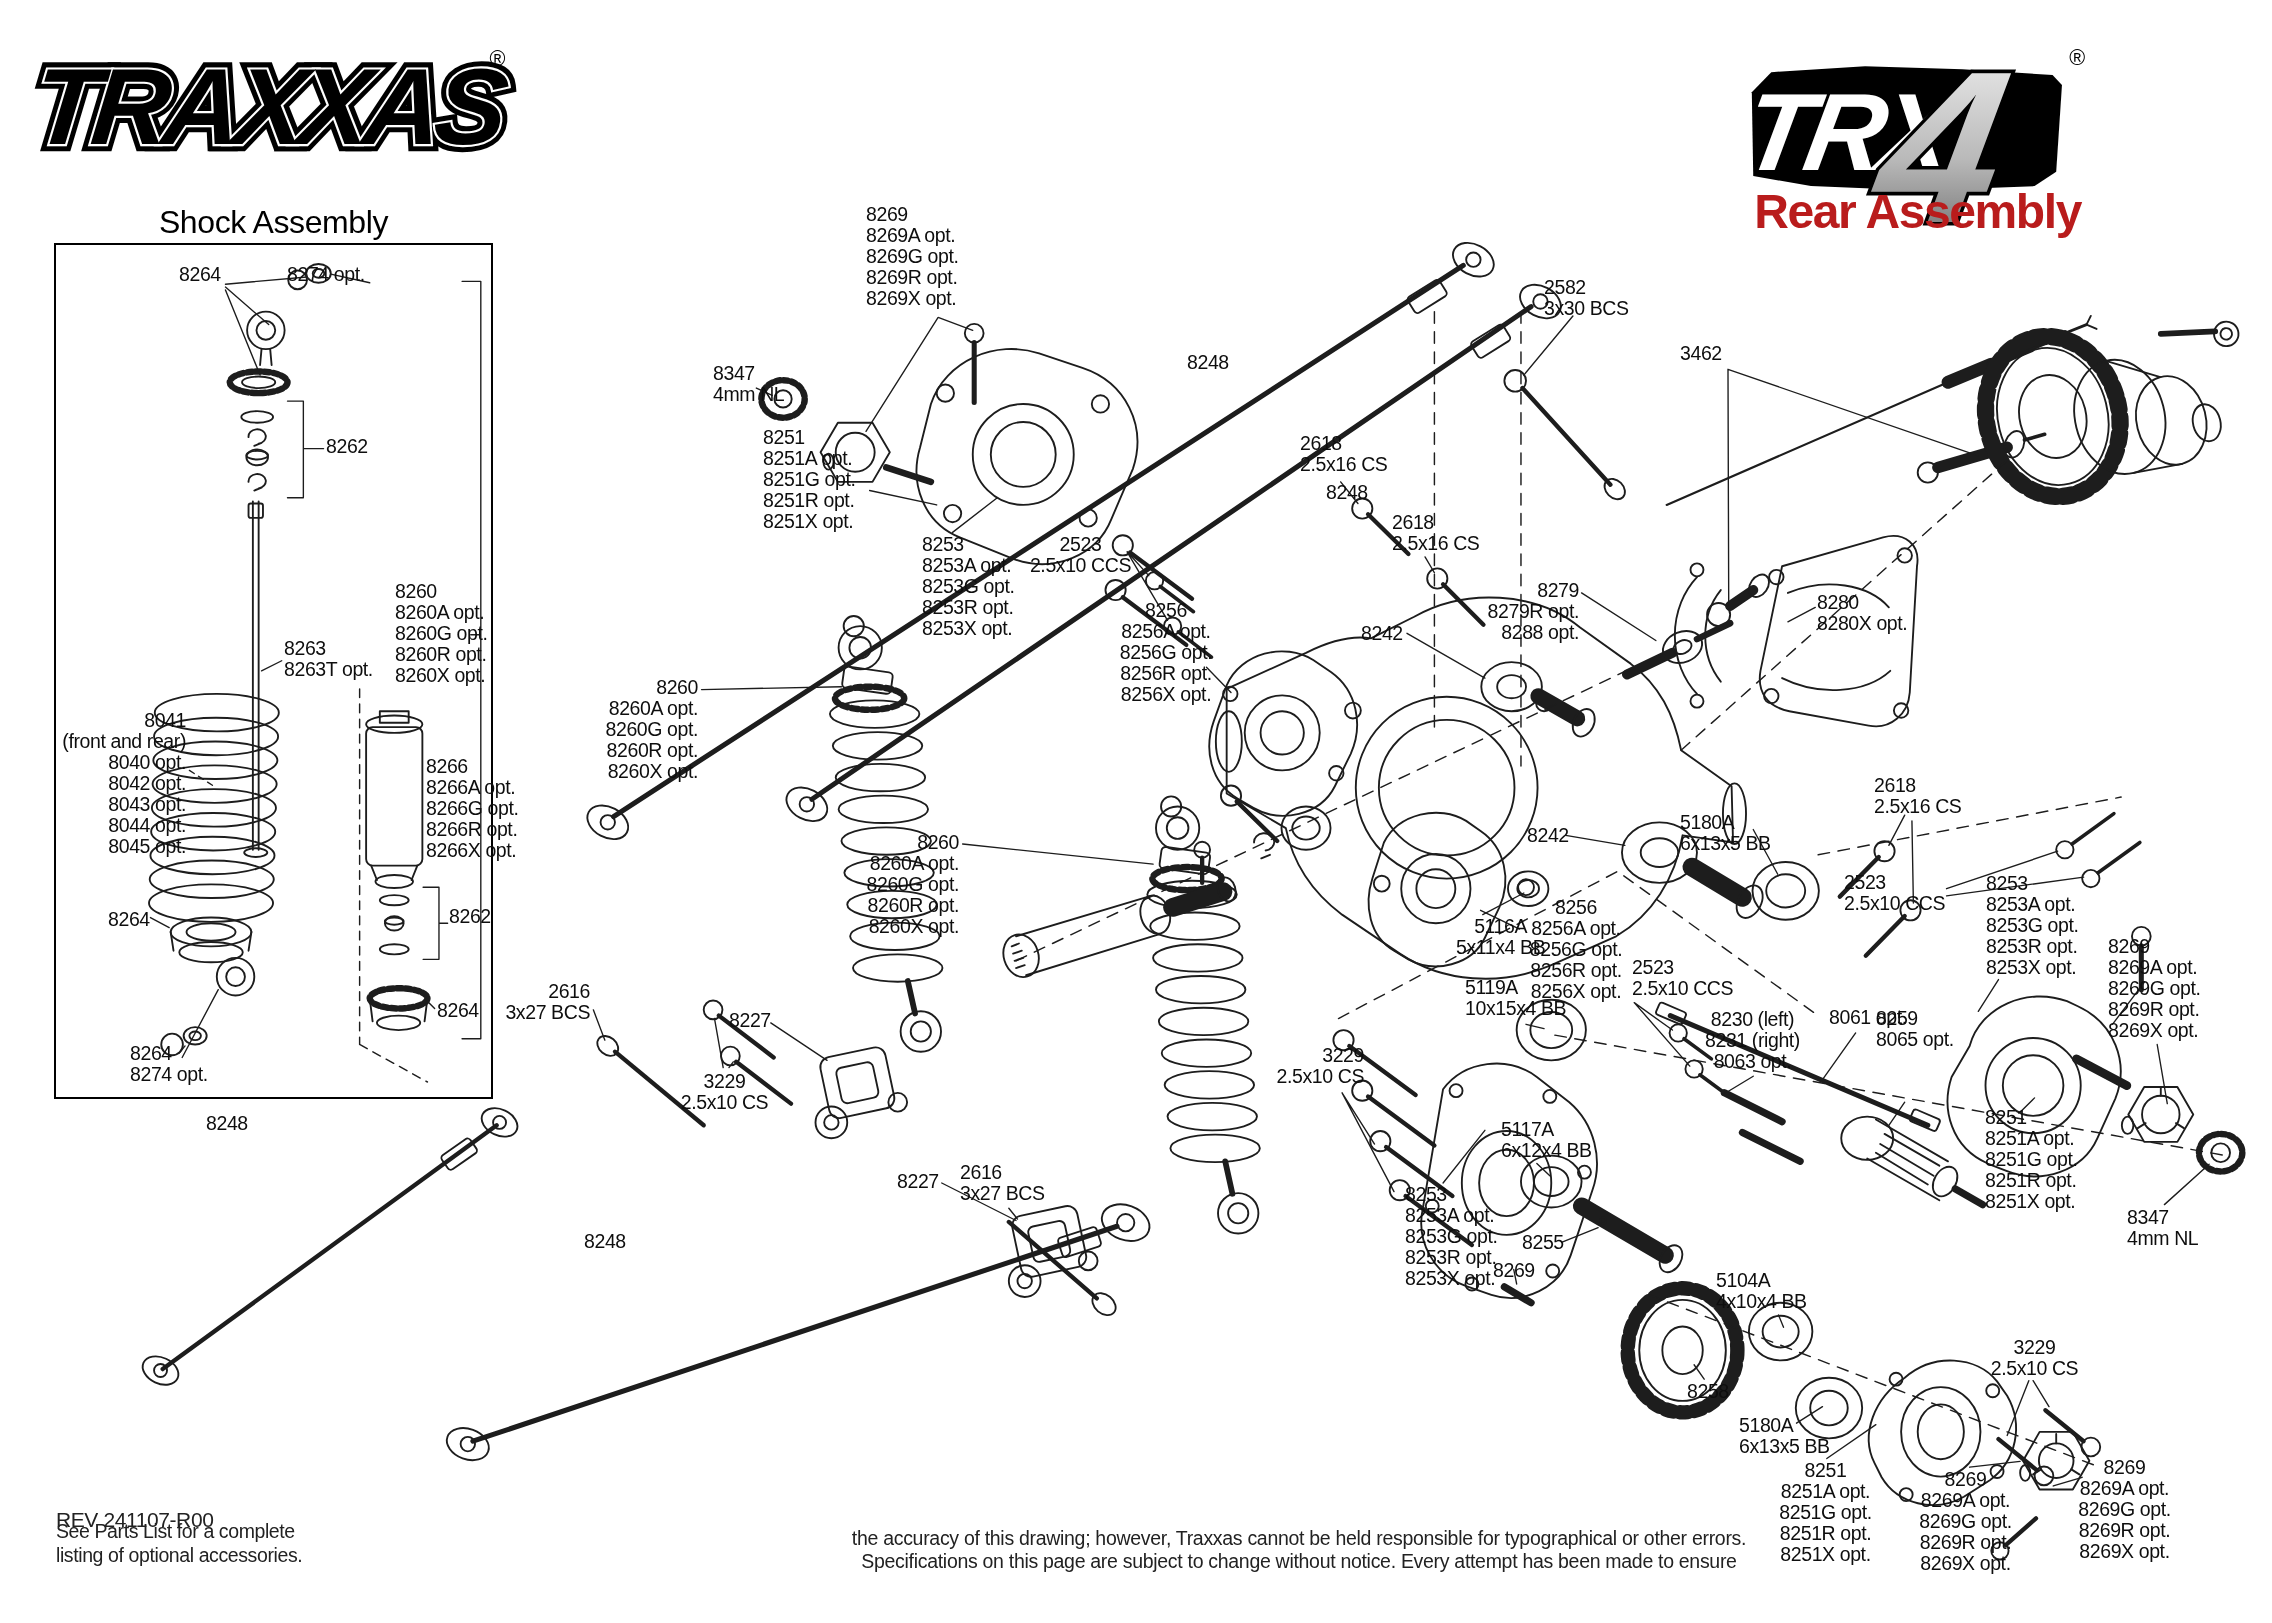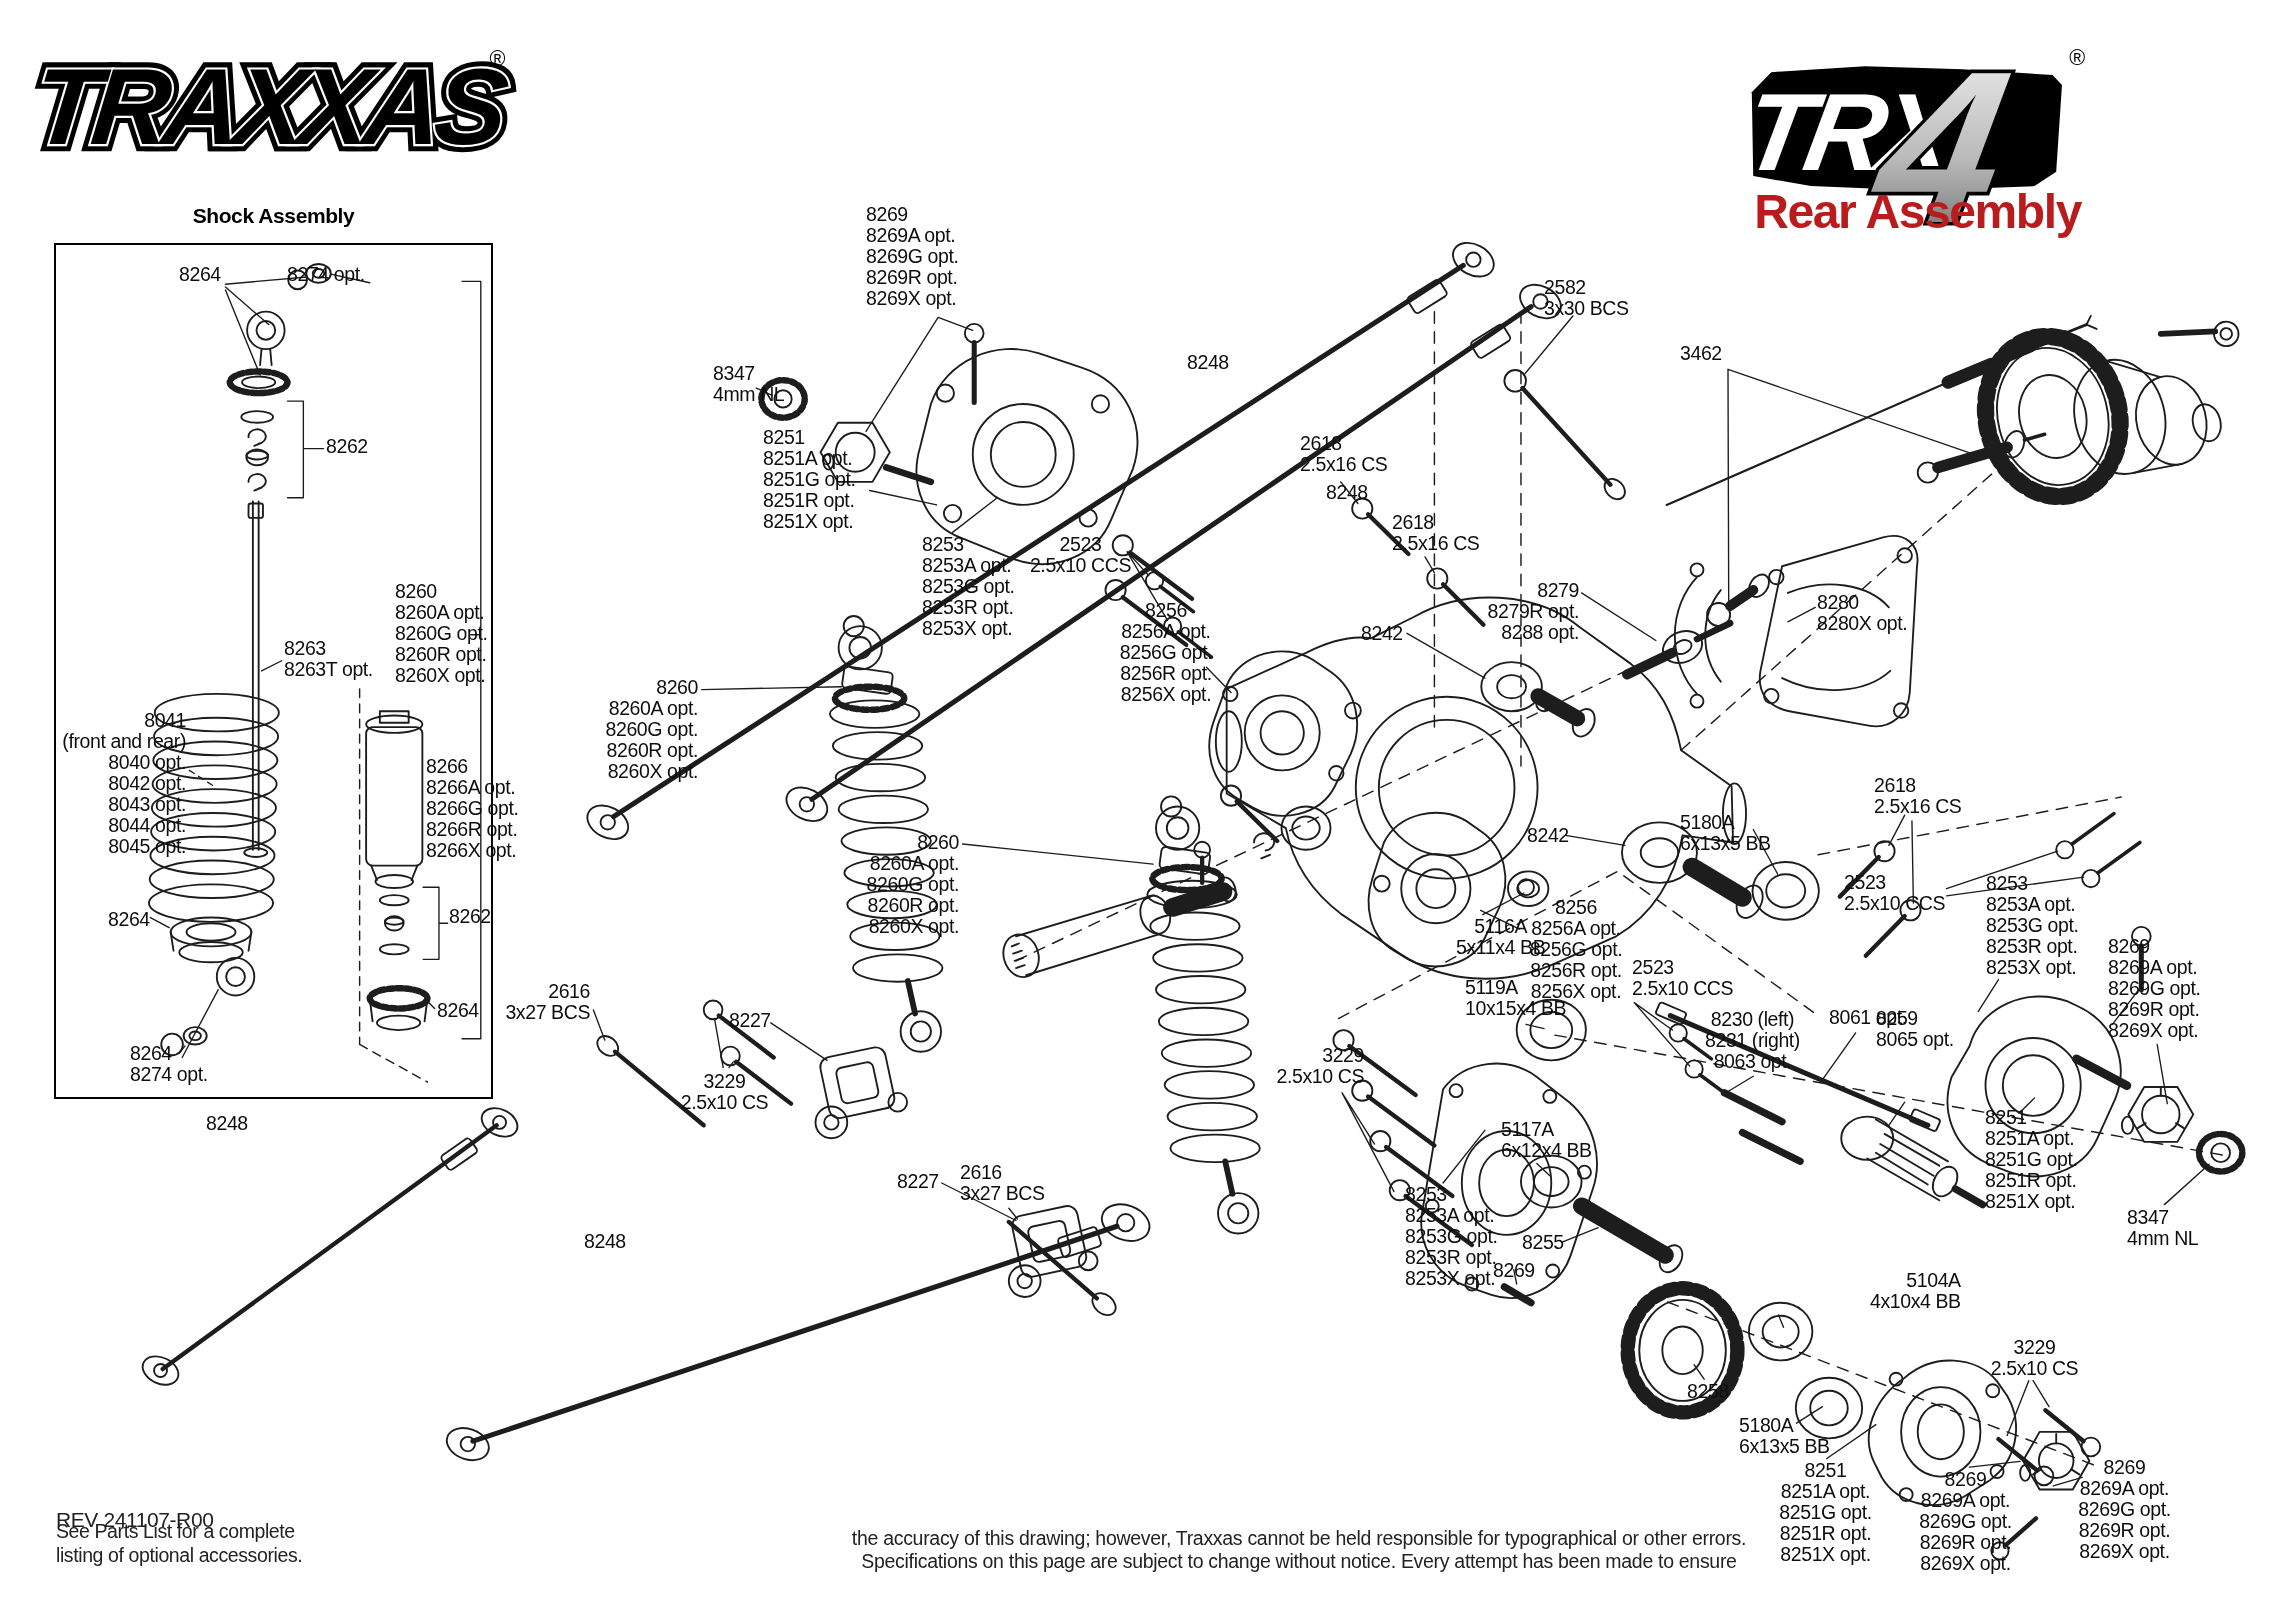--- a/index.html
+++ b/index.html
@@ -12,21 +12,21 @@
   .part-label{
     position:absolute;font-size:19.5px;line-height:21px;letter-spacing:-0.4px;
     color:#0e0e0e;white-space:pre-line;font-stretch:condensed;
   }
   .shock-box{
     position:absolute;left:54px;top:243px;width:439px;height:856px;
     border:2.2px solid #000;background:transparent;box-sizing:border-box;
   }
   .shock-box-title{
     position:absolute;left:54px;top:204px;width:439px;text-align:center;
-    font-size:21px;font-weight:700;letter-spacing:-0.4px;color:#000;
+    font-size:32px;font-weight:400;letter-spacing:-0.4px;color:#000;
   }
   .rear-assembly{
     position:absolute;left:1717px;top:184px;width:364px;text-align:right;
     font-size:48px;font-weight:800;letter-spacing:-1.4px;color:#b91c1c;
   }
   .footer-rev{position:absolute;left:56px;top:1508px;font-size:21px;color:#222;letter-spacing:-0.4px;}
   .footer-note{position:absolute;left:56px;top:1519px;font-size:19.5px;line-height:24px;color:#222;letter-spacing:-0.4px;}
   .footer-disclaimer{
     position:absolute;left:758px;top:1527px;width:1082px;text-align:center;
     font-size:19.5px;line-height:23px;color:#222;letter-spacing:-0.3px;
@@ -656,21 +656,21 @@
 2.5x10 CS</div>
     <div class="part-label" style="left: 1405px; top: 1184px;">8253
 8253A opt.
 8253G opt.
 8253R opt.
 8253X opt.</div>
     <div class="part-label" style="left: 1501px; top: 1119px;">5117A
 6x12x4 BB</div>
     <div class="part-label" style="left: 1522px; top: 1232px;">8255</div>
     <div class="part-label" style="left: 1493px; top: 1260px;">8269</div>
-    <div class="part-label" style="left: 1870px; top: 1270px; text-align: right;">5104A
+    <div class="part-label" style="left: 1716px; top: 1270px;">5104A
 4x10x4 BB</div>
     <div class="part-label" style="left: 1687px; top: 1381px;">8258</div>
     <div class="part-label" style="left: 1739px; top: 1415px;">5180A
 6x13x5 BB</div>
     <div class="part-label" style="left: 1876px; top: 1008px;">8259
 8065 opt.</div>
     <div class="part-label" style="left: 1986px; top: 873px;">8253
 8253A opt.
 8253G opt.
 8253R opt.

